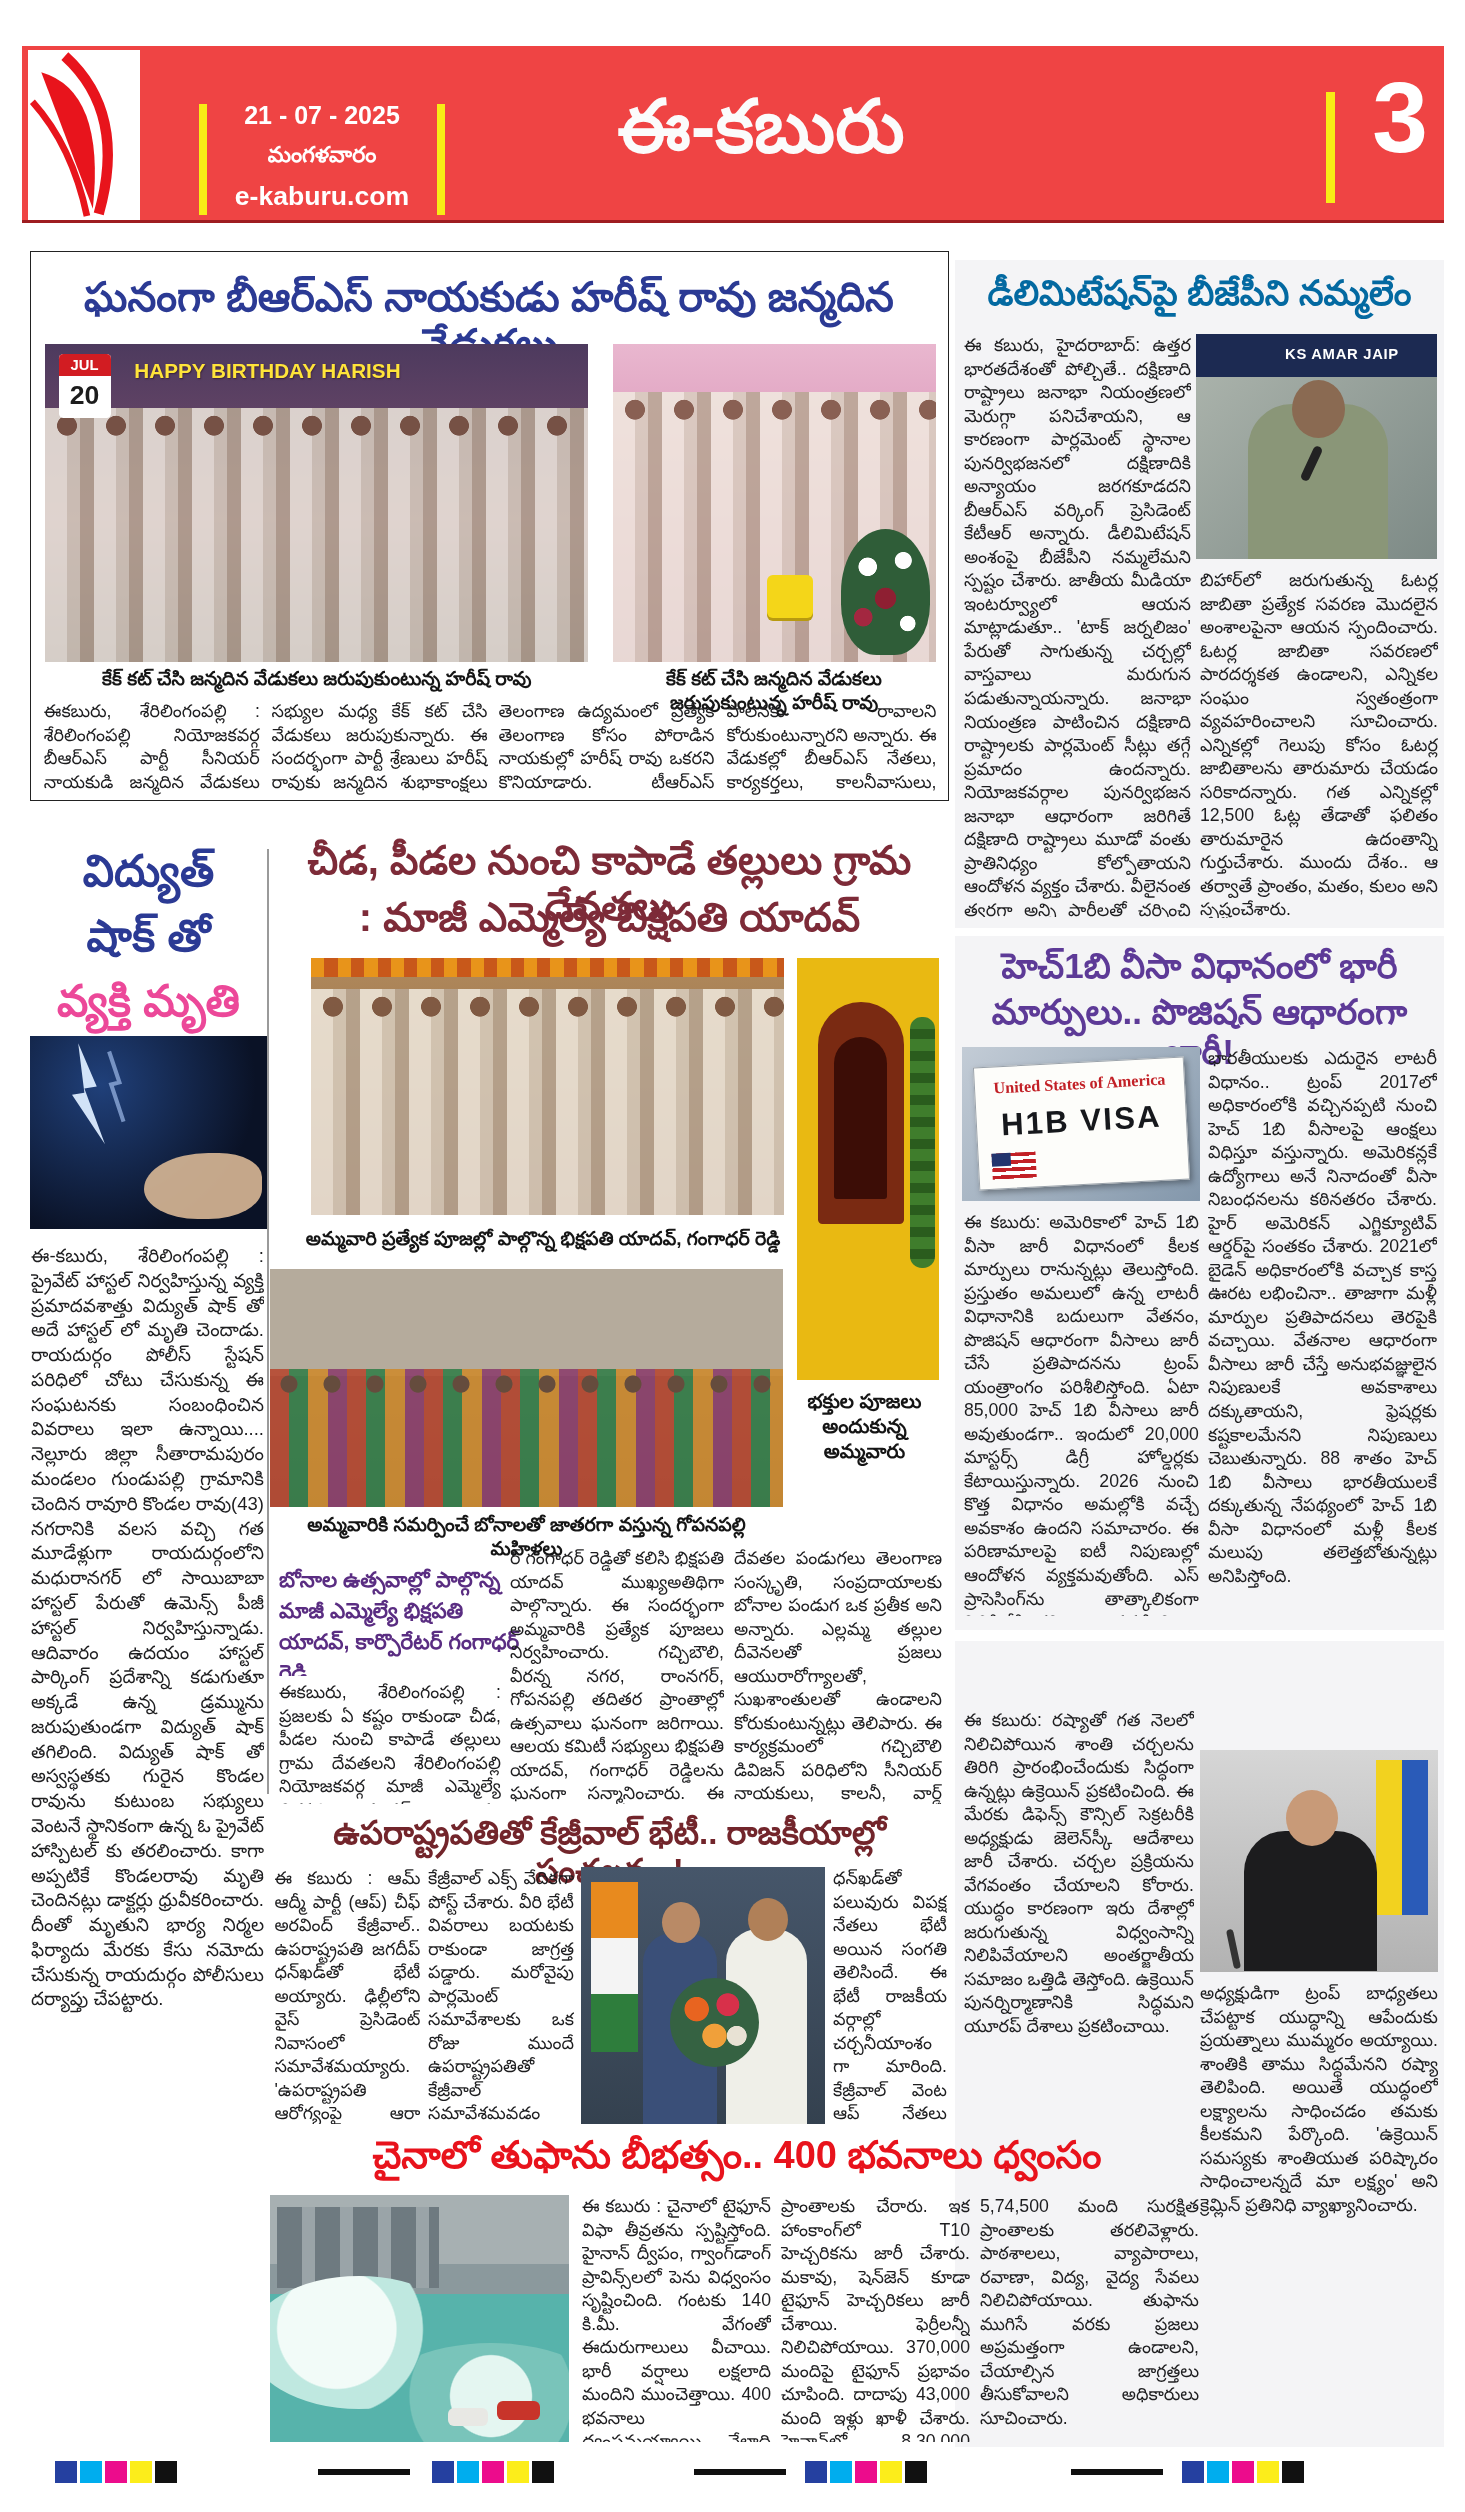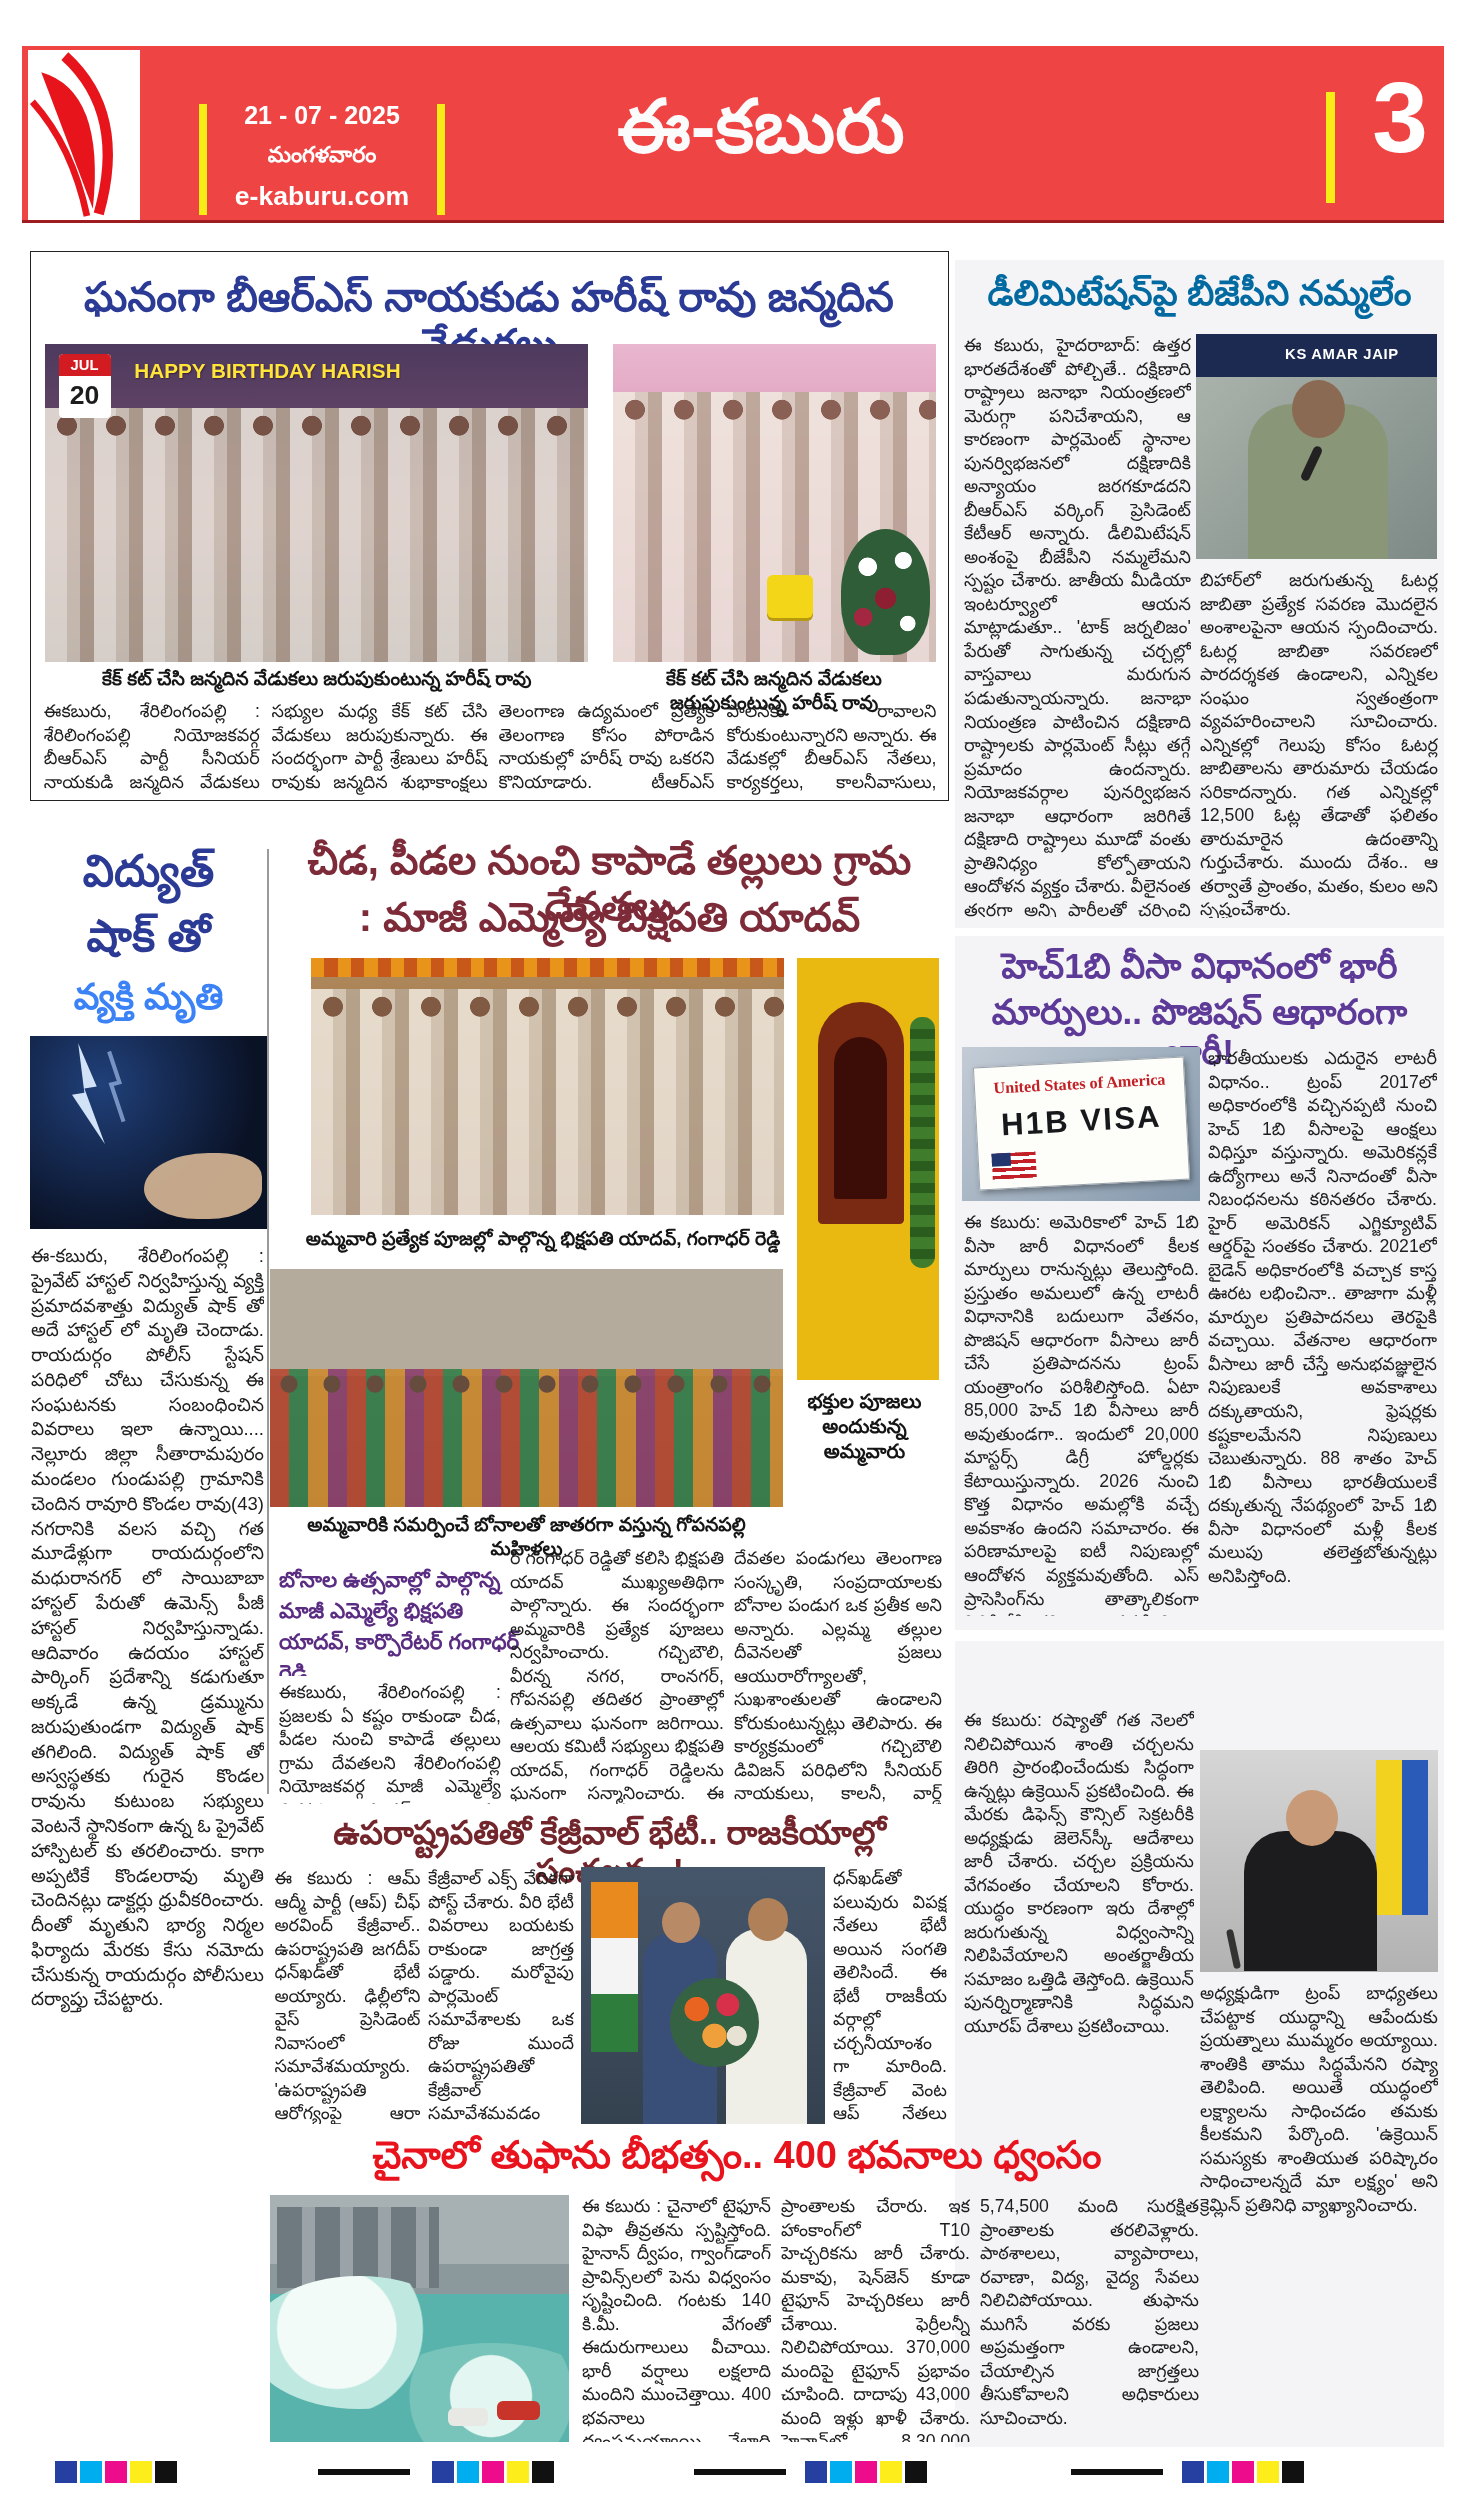--- a/index.html
+++ b/index.html
@@ -88,21 +88,21 @@
       <div class="abs" style="left:111px;top:111px;width:8.9px;height:37px;background:#222;border-radius:4.4px;transform:rotate(25deg)"></div>
     </div>
 
     <div class="bodytxt" style="left:8.9px;top:74px;width:227px;height:583px">ఈ కబురు, హైదరాబాద్: ఉత్తర భారతదేశంతో పోల్చితే.. దక్షిణాది రాష్ట్రాలు జనాభా నియంత్రణలో మెరుగ్గా పనిచేశాయని, ఆ కారణంగా పార్లమెంట్ స్థానాల పునర్విభజనలో దక్షిణాదికి అన్యాయం జరగకూడదని బీఆర్ఎస్ వర్కింగ్ ప్రెసిడెంట్ కేటీఆర్ అన్నారు. డీలిమిటేషన్ అంశంపై బీజేపీని నమ్మలేమని స్పష్టం చేశారు. జాతీయ మీడియా ఇంటర్వ్యూలో ఆయన మాట్లాడుతూ.. 'టాక్ జర్నలిజం' పేరుతో సాగుతున్న చర్చల్లో వాస్తవాలు మరుగున పడుతున్నాయన్నారు. జనాభా నియంత్రణ పాటించిన దక్షిణాది రాష్ట్రాలకు పార్లమెంట్ సీట్లు తగ్గే ప్రమాదం ఉందన్నారు. నియోజకవర్గాల పునర్విభజన జనాభా ఆధారంగా జరిగితే దక్షిణాది రాష్ట్రాలు మూడో వంతు ప్రాతినిధ్యం కోల్పోతాయని ఆందోళన వ్యక్తం చేశారు. వీలైనంత త్వరగా అన్ని పార్టీలతో చర్చించి అభిప్రాయాలు తీసుకోవాలని కేంద్రాన్ని కోరారు. ప్రపంచంలో అతిపెద్ద ప్రజాస్వామ్య దేశమైన ఇండియాలో అర్హత కలిగిన ఏ ఒక్క వ్యక్తి కూడా తన ఓటు హక్కును కోల్పోకూడదని కేటీఆర్ అన్నారు.</div>
     <div class="bodytxt" style="left:245px;top:309px;width:238px;height:349px">బిహార్‌లో జరుగుతున్న ఓటర్ల జాబితా ప్రత్యేక సవరణ మొదలైన అంశాలపైనా ఆయన స్పందించారు. ఓటర్ల జాబితా సవరణలో పారదర్శకత ఉండాలని, ఎన్నికల సంఘం స్వతంత్రంగా వ్యవహరించాలని సూచించారు. ఎన్నికల్లో గెలుపు కోసం ఓటర్ల జాబితాలను తారుమారు చేయడం సరికాదన్నారు. గత ఎన్నికల్లో 12,500 ఓట్ల తేడాతో ఫలితం తారుమారైన ఉదంతాన్ని గుర్తుచేశారు. ముందు దేశం.. ఆ తర్వాతే ప్రాంతం, మతం, కులం అని స్పష్టంచేశారు.</div>
   </section>
 
   <section class="abs" style="left:29.5px;top:816px;width:238px;height:1399px">
     <div class="hl" style="left:0;top:29.5px;width:100%;font-size:44px;color:#2b3a94">విద్యుత్</div>
     <div class="hl" style="left:0;top:95px;width:100%;font-size:44px;color:#2b3a94">షాక్ తో</div>
-    <div class="hl" style="left:0;top:160px;width:100%;font-size:36px;color:#3b82f6">వ్యక్తి మృతి</div>
+    <div class="hl" style="left:0;top:160px;width:100%;font-size:44px;color:#ec4899">వ్యక్తి మృతి</div>
 
     <div class="photo" style="left:0;top:220px;width:238px;height:193px;background:radial-gradient(circle at 30% 25%,#20407a,#0a1226 70%)">
       <svg width="103" height="126" viewBox="0 0 100 120" style="position:absolute;left:7.4px;top:4.4px">
         <path d="M40,2 L58,44 L46,46 L66,100 L34,52 L46,50 Z" fill="#dcecff" opacity="0.95"></path>
         <path d="M70,10 L80,40 L72,42 L84,78" stroke="#9db9e8" stroke-width="4" fill="none" opacity="0.7"></path>
       </svg>
       <div class="abs" style="right:5.9px;bottom:10.3px;width:118px;height:66px;background:#d9b896;border-radius:60% 40% 50% 50%;opacity:.9"></div>
     </div>
 
     <div class="bodytxt" style="left:1.5px;top:428px;width:233px;height:960px;font-size:18.5px;line-height:1.34">ఈ-కబురు, శేరిలింగంపల్లి : ప్రైవేట్ హాస్టల్ నిర్వహిస్తున్న వ్యక్తి ప్రమాదవశాత్తు విద్యుత్ షాక్ తో అదే హాస్టల్ లో మృతి చెందాడు. రాయదుర్గం పోలీస్ స్టేషన్ పరిధిలో చోటు చేసుకున్న ఈ సంఘటనకు సంబంధించిన వివరాలు ఇలా ఉన్నాయి.... నెల్లూరు జిల్లా సీతారామపురం మండలం గుండుపల్లి గ్రామానికి చెందిన రావూరి కొండల రావు(43) నగరానికి వలస వచ్చి గత మూడేళ్లుగా రాయదుర్గంలోని మధురానగర్ లో సాయిబాబా హాస్టల్ పేరుతో ఉమెన్స్ పీజీ హాస్టల్ నిర్వహిస్తున్నాడు. ఆదివారం ఉదయం హాస్టల్ పార్కింగ్ ప్రదేశాన్ని కడుగుతూ అక్కడే ఉన్న డ్రమ్మును జరుపుతుండగా విద్యుత్ షాక్ తగిలింది. విద్యుత్ షాక్ తో అస్వస్థతకు గురైన కొండల రావును కుటుంబ సభ్యులు వెంటనే స్థానికంగా ఉన్న ఓ ప్రైవేట్ హాస్పిటల్ కు తరలించారు. కాగా అప్పటికే కొండలరావు మృతి చెందినట్లు డాక్టర్లు ధ్రువీకరించారు. దీంతో మృతుని భార్య నిర్మల ఫిర్యాదు మేరకు కేసు నమోదు చేసుకున్న రాయదుర్గం పోలీసులు దర్యాప్తు చేపట్టారు.</div>

